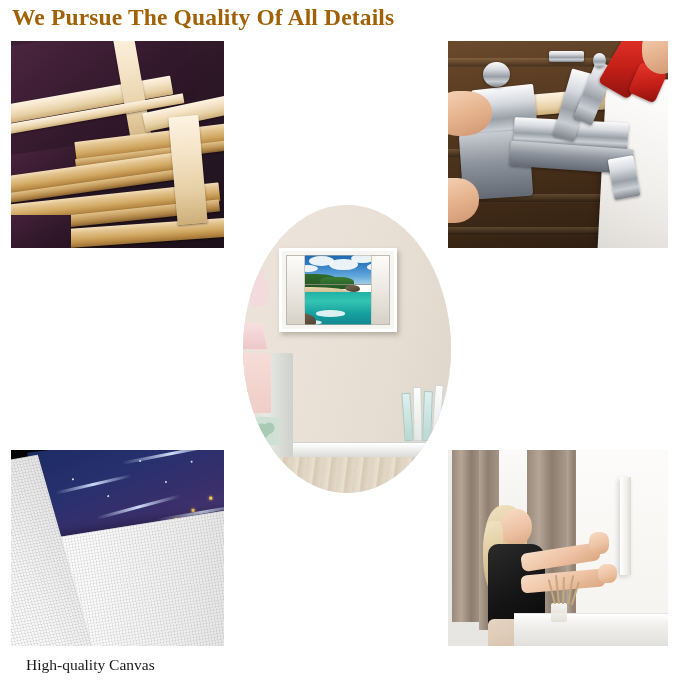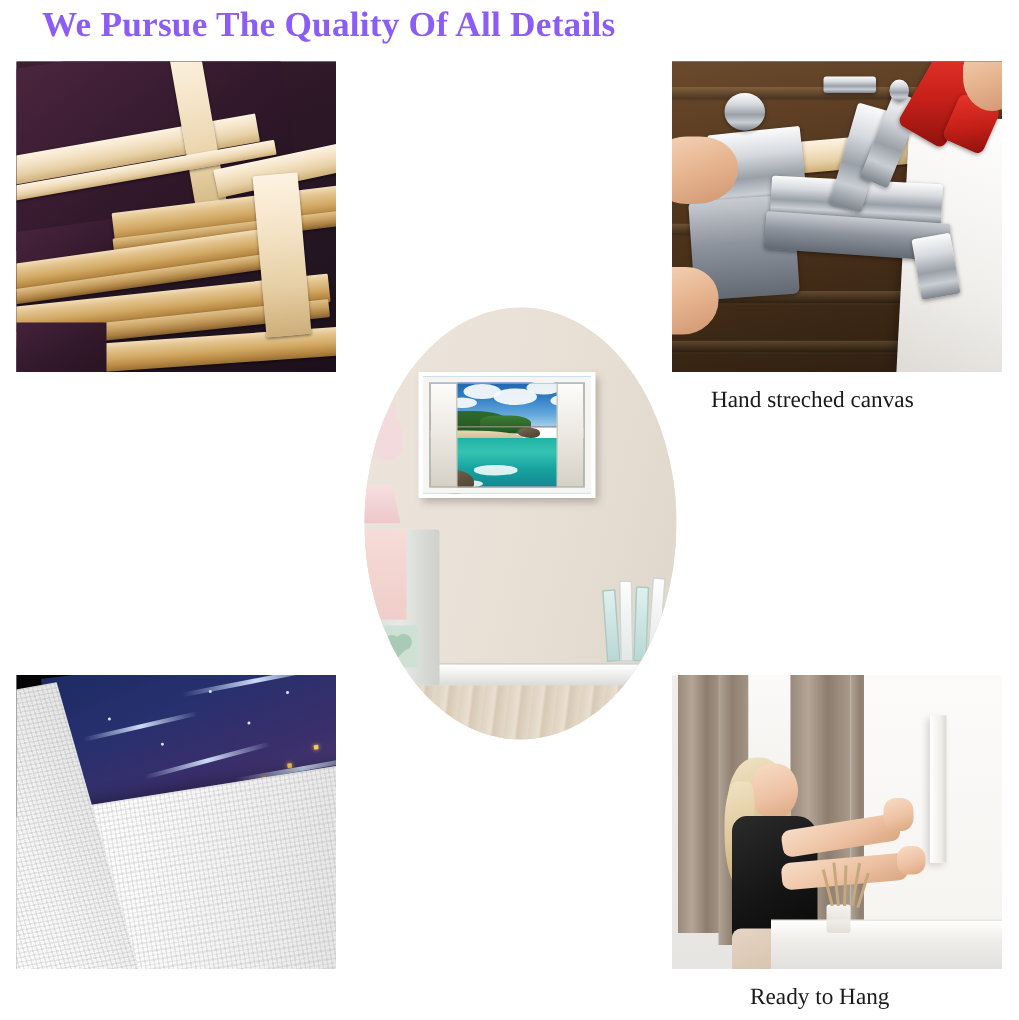--- a/index.html
+++ b/index.html
@@ -15,29 +15,29 @@
   .page {
     position: relative;
     width: 679px;
     height: 680px;
     background: #ffffff;
   }
 
   
   .page-title {
     position: absolute;
-    left: 28px;
+    left: 12px;
     top: 2px;
     width: 640px;
     height: 30px;
     font-family: "Liberation Serif", "DejaVu Serif", serif;
     font-weight: bold;
     font-size: 23.5px;
     letter-spacing: 0.15px;
-    color: #8b5cf6;
+    color: #a16207;
     white-space: nowrap;
     line-height: 30px;
   }
 
   
   .panel {
     position: absolute;
     overflow: hidden;
     background: #111;
   }
@@ -356,21 +356,20 @@
       <div class="chrome" style="left:66%;top:6%;width:6%;height:7%;border-radius:50%;"></div>
 
       <div class="red-handle" style="left:74%;top:-4%;width:16%;height:30%;transform:rotate(30deg);"></div>
       <div class="red-handle" style="left:84%;top:12%;width:13%;height:16%;transform:rotate(24deg);"></div>
 
       <div class="skin" style="left:-6%;top:24%;width:26%;height:22%;"></div>
       <div class="skin" style="left:-8%;top:66%;width:22%;height:22%;"></div>
       <div class="skin" style="left:88%;top:-6%;width:18%;height:22%;border-radius:40% 30% 50% 50%;"></div>
     </div>
   </div>
-  <div class="caption cap-tr">Hand streched canvas</div>
 
   <div class="room-ellipse">
     <div class="room-wall"></div>
     <div class="baseboard"></div>
     <div class="floor"></div>
 
     <div class="artwork">
       <div class="art-inner">
         <div class="art-sky"></div>
         <div class="art-cloud" style="left:24%;top:6%;width:22%;height:13%;"></div>
@@ -435,20 +434,21 @@
         <div class="cv-snow"></div>
       </div>
       <div class="cv-sheet">
         <div class="cv-texture"></div>
       </div>
       <div class="cv-sheet2">
         <div class="cv-texture"></div>
       </div>
     </div>
   </div>
+  <div class="caption cap-bl">High-quality Canvas</div>
 
   <div class="panel panel-br">
     <div class="hang-scene">
       <div class="hs-wall-l"></div>
       <div class="hs-curtain" style="left:2%;width:14%;"></div>
       <div class="hs-curtain2" style="left:14%;width:9%;"></div>
       <div class="hs-light" style="left:23%;top:0;width:13%;height:78%;"></div>
       <div class="hs-curtain" style="left:36%;width:18%;"></div>
       <div class="hs-curtain2" style="left:54%;width:7%;"></div>
       <div class="hs-wall-r"></div>
@@ -466,15 +466,14 @@
 
       <div class="hs-console"></div>
       <div class="hs-diffuser"></div>
       <div class="hs-reed" style="left:48%;bottom:21%;height:13%;transform:rotate(-14deg);"></div>
       <div class="hs-reed" style="left:50%;bottom:21%;height:15%;transform:rotate(-6deg);"></div>
       <div class="hs-reed" style="left:52%;bottom:21%;height:14%;transform:rotate(2deg);"></div>
       <div class="hs-reed" style="left:54%;bottom:21%;height:15%;transform:rotate(10deg);"></div>
       <div class="hs-reed" style="left:56%;bottom:21%;height:12%;transform:rotate(17deg);"></div>
     </div>
   </div>
-  <div class="caption cap-br">Ready to Hang</div>
 
 </div>
 
 </body></html>

